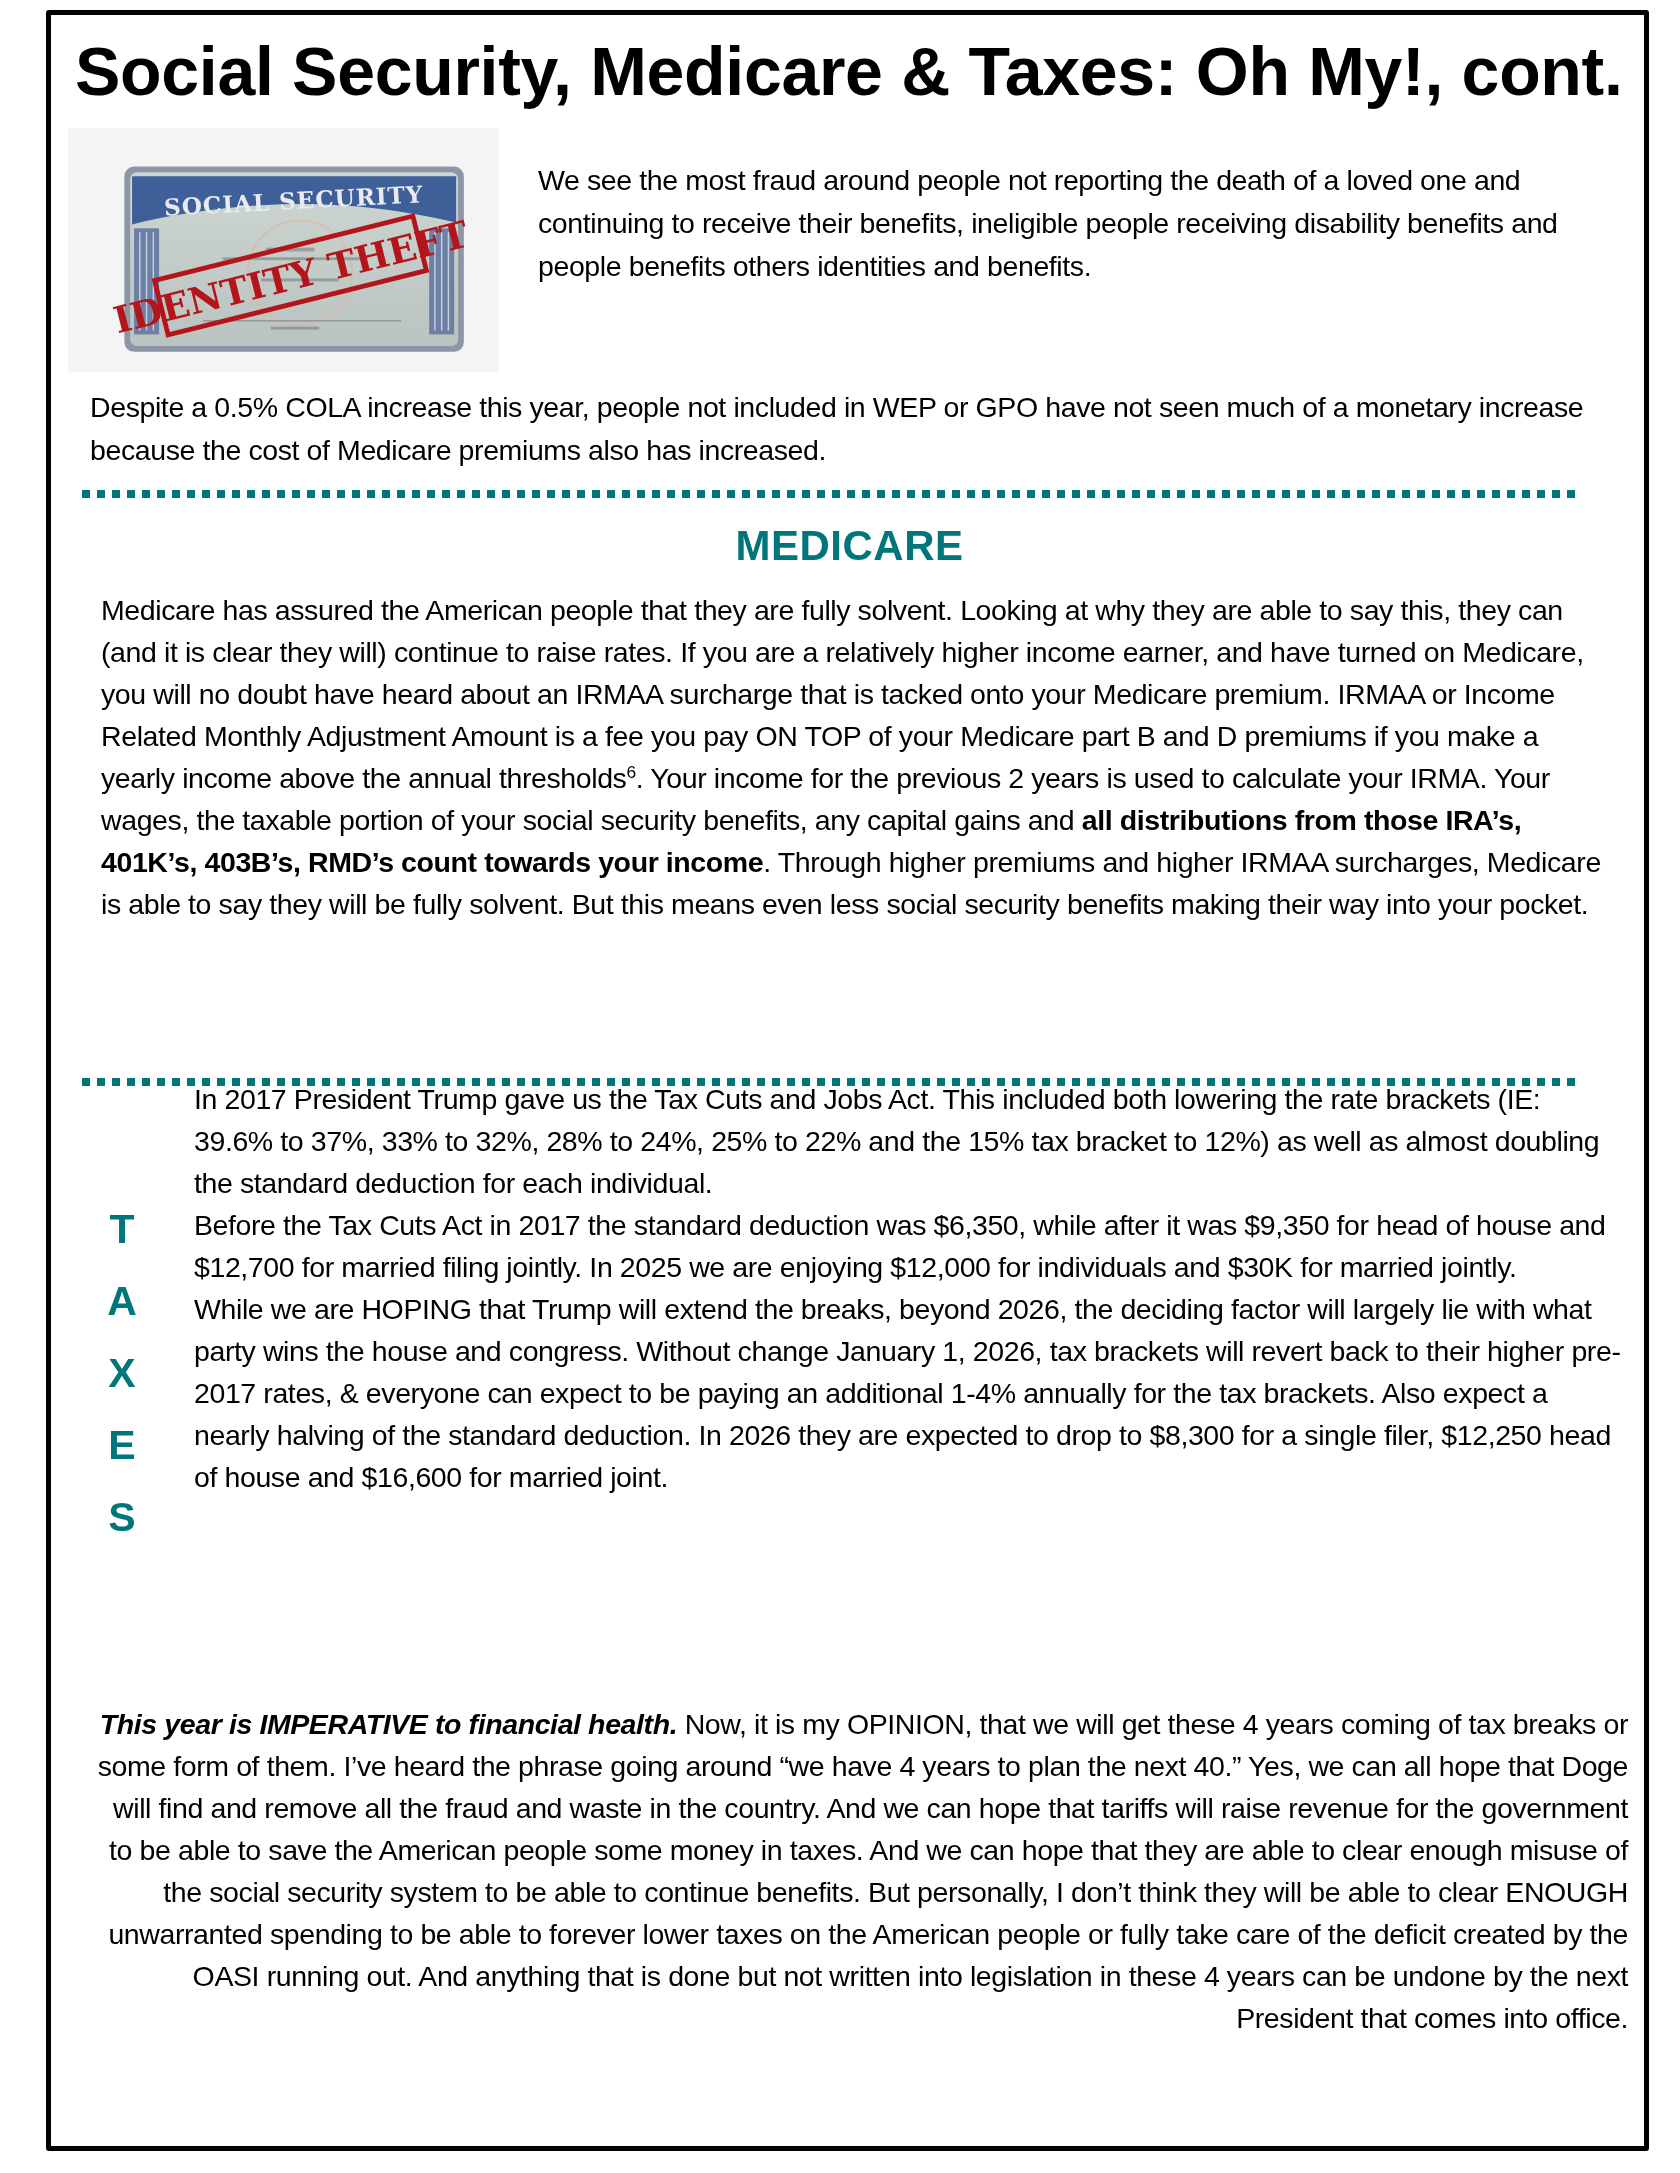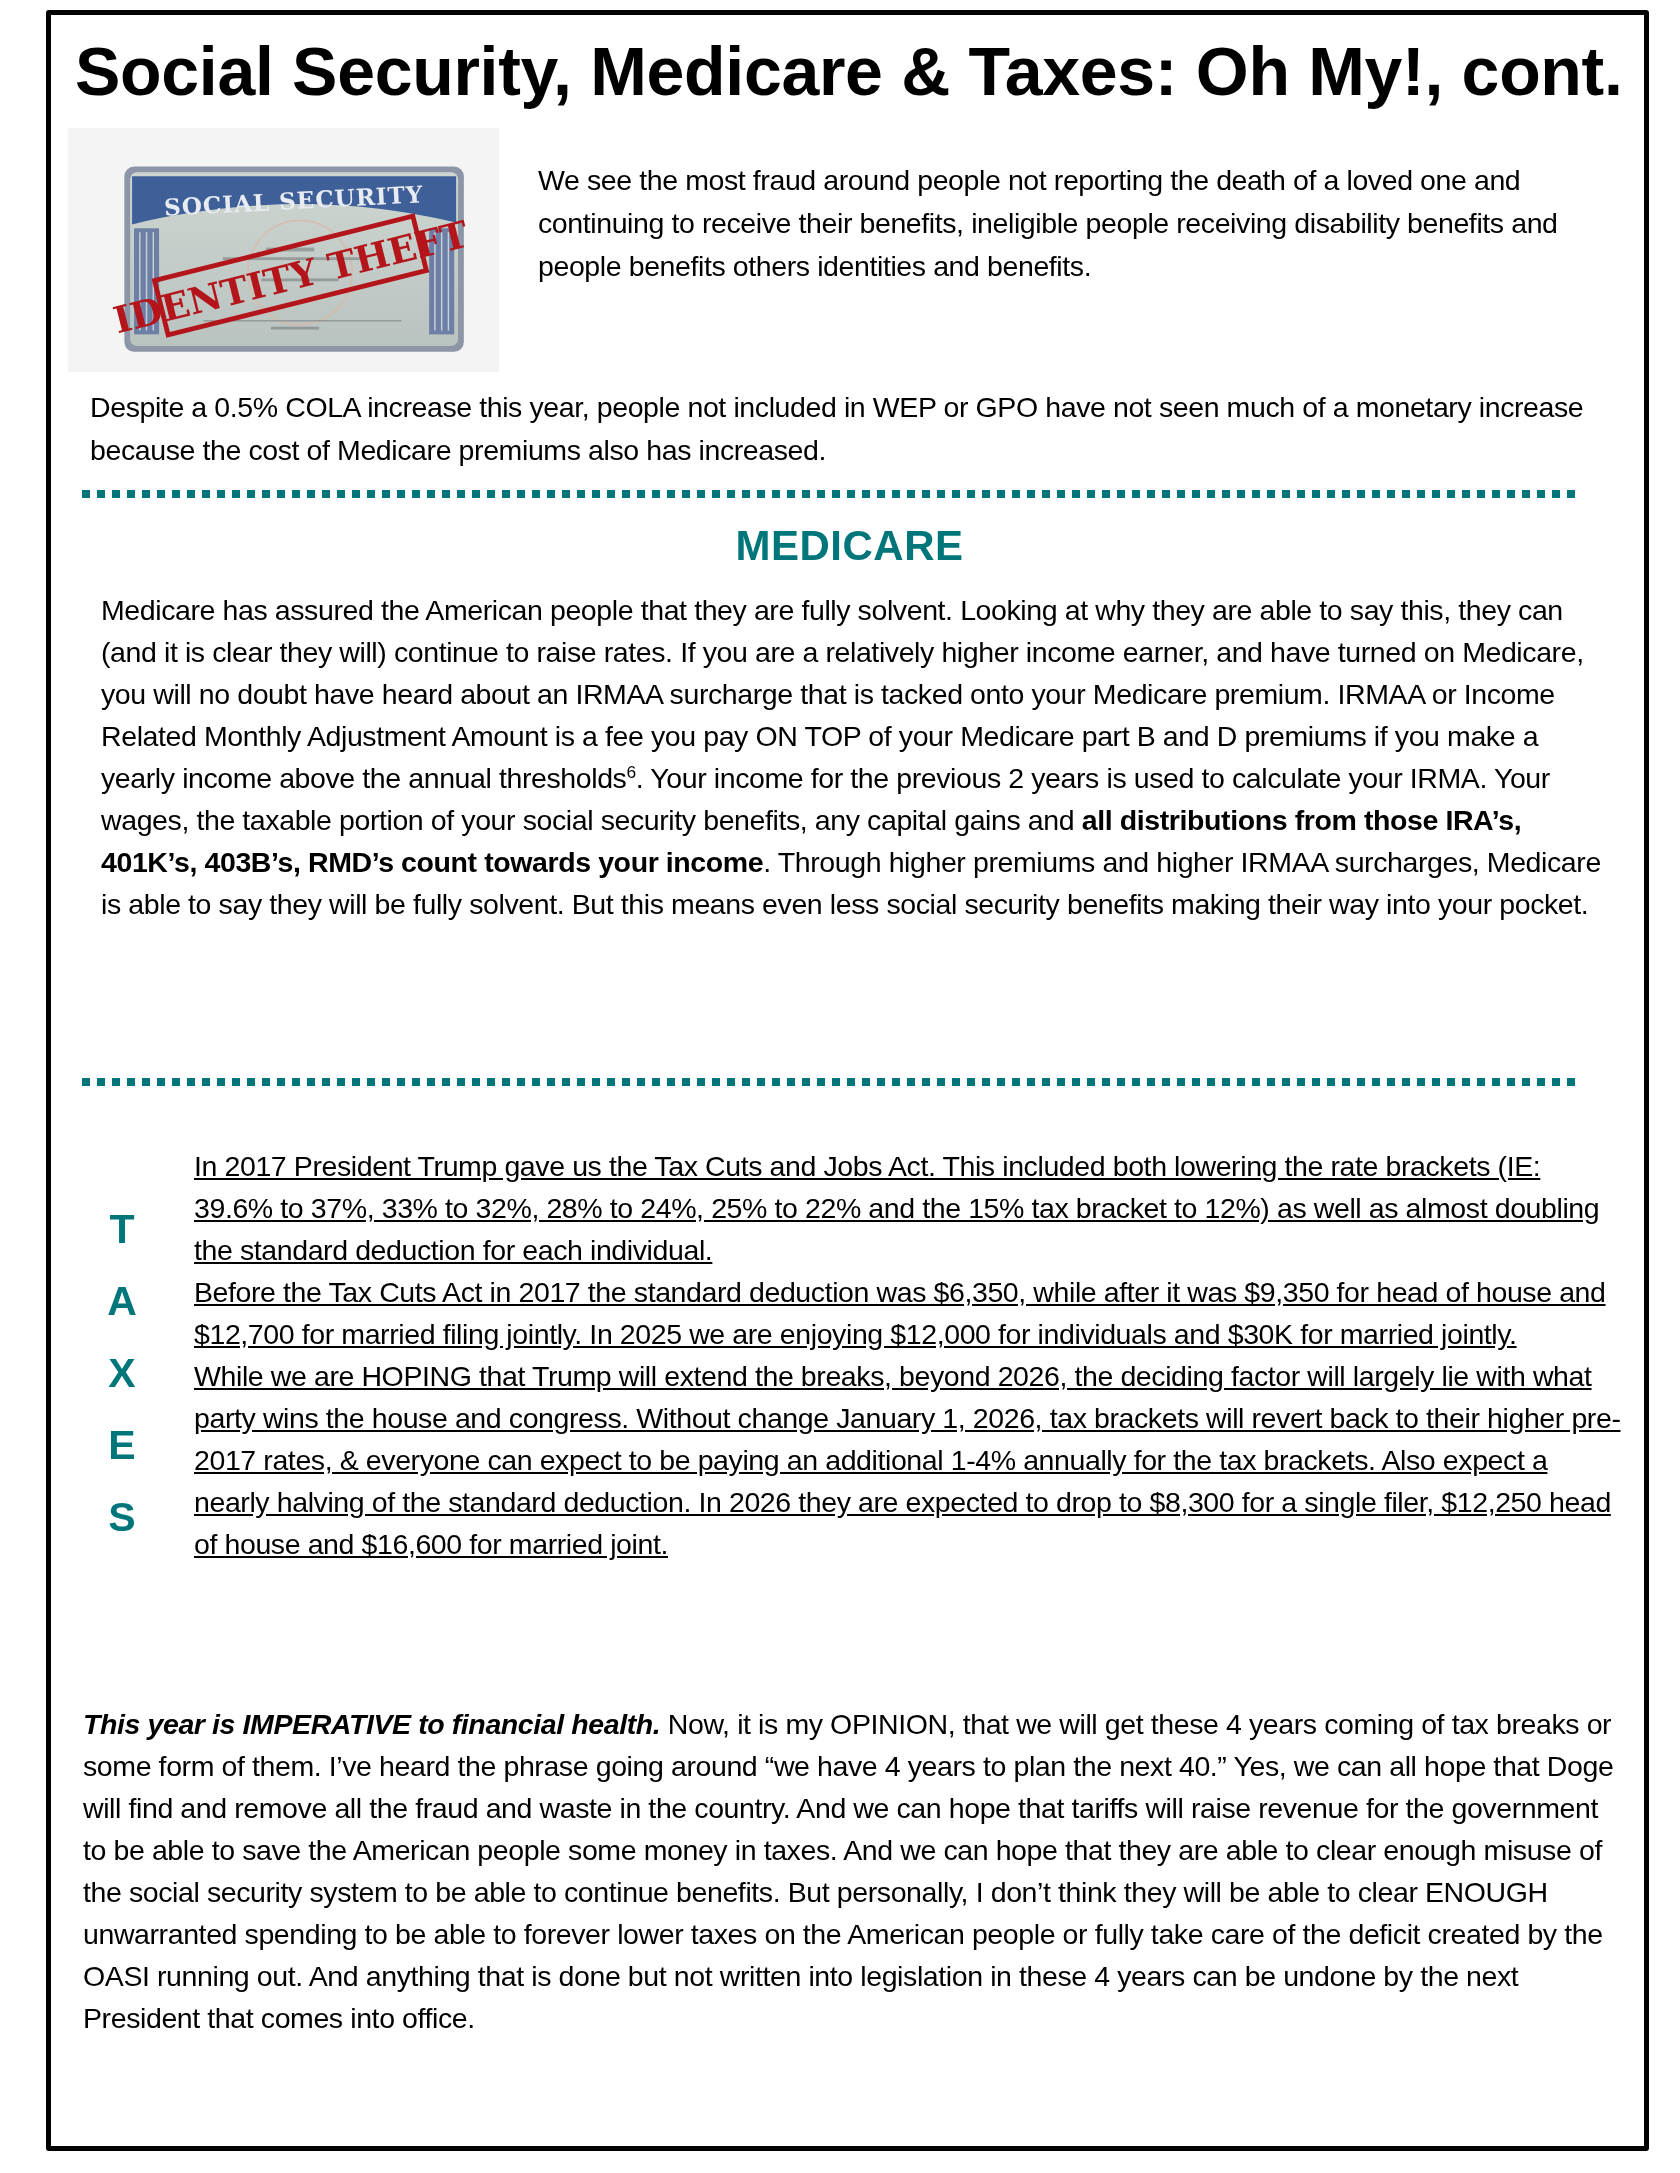--- a/index.html
+++ b/index.html
@@ -94,36 +94,36 @@
       display: block;
       font-size: 41px;
       font-weight: bold;
       color: #00767A;
       line-height: 72px;
       height: 72px;
     }
 
     .taxes-text {
       position: absolute;
-      left: 194px; top: 1145px;
+      left: 194px; top: 1078px;
       width: 1429px;
       font-size: 28.5px;
       line-height: 42px;
       letter-spacing: -0.4px;
-      text-decoration: underline;
     }
     .taxes-text p { margin: 0; }
 
     .opinion-text {
       position: absolute;
       left: 83px; top: 1703px;
       width: 1545px;
       font-size: 28.5px;
       line-height: 42px;
       letter-spacing: -0.4px;
+      text-align: right;
     }
     .opinion-text .lead { font-weight: bold; font-style: italic; }
   </style>
 </head>
 <body>
 
 <div class="frame"></div>
 
 <h1 class="title">Social Security, Medicare &amp; Taxes: Oh My!, cont.</h1>
 

